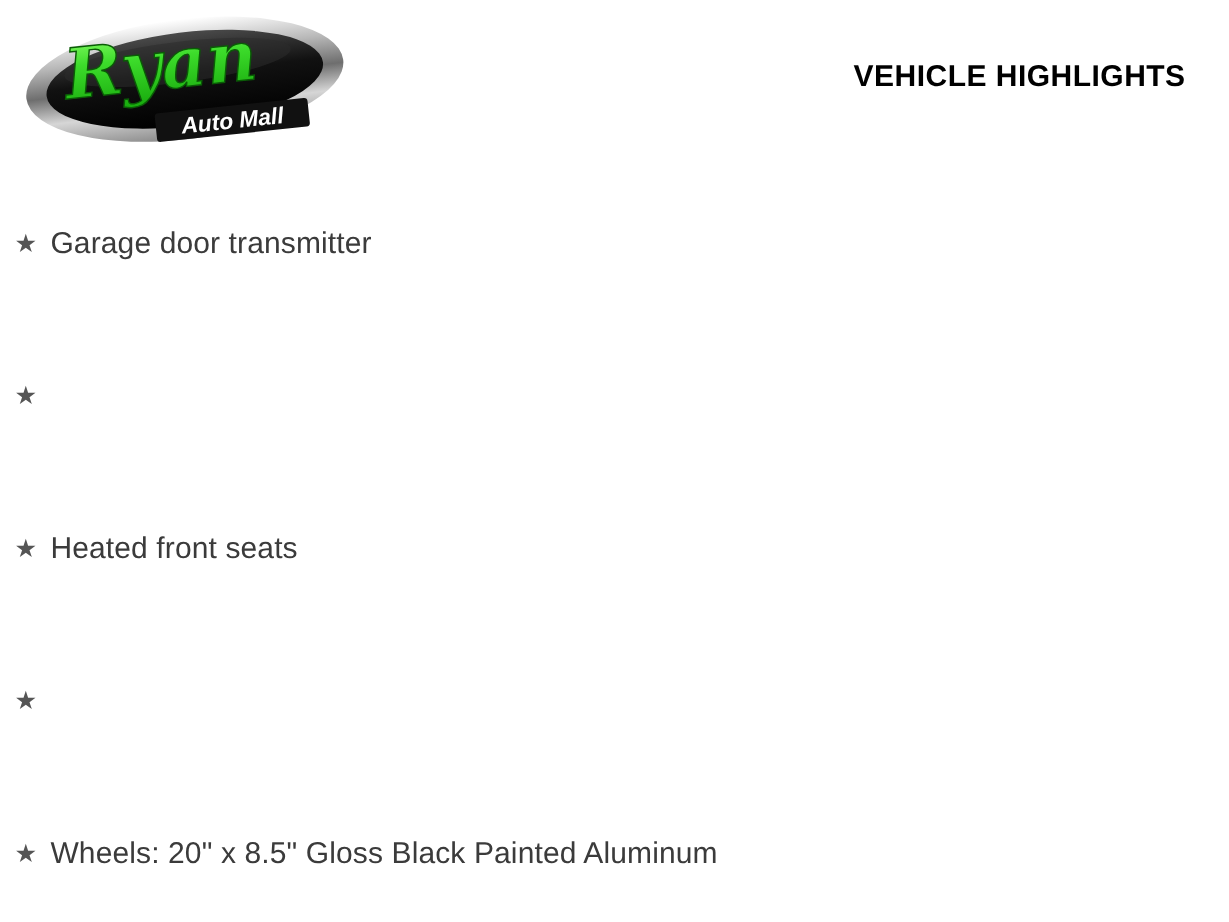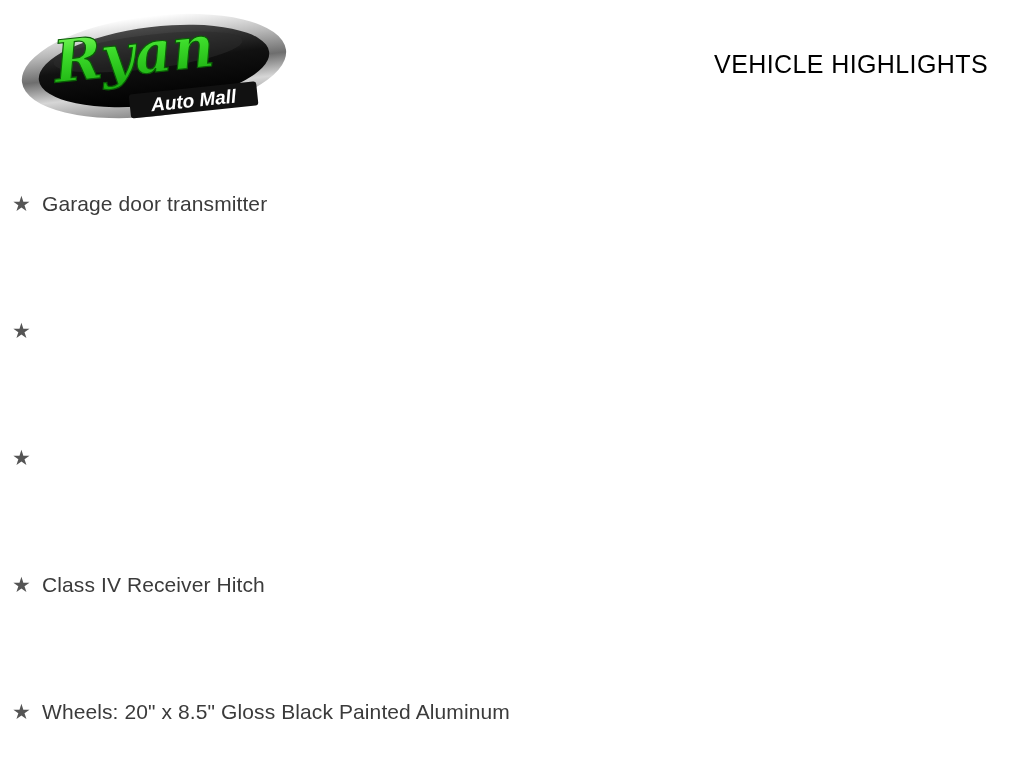--- a/index.html
+++ b/index.html
@@ -35,21 +35,21 @@
   .logo svg {
     display: block;
     width: 272px;
     height: 120px;
   }
   .header-title {
     position: absolute;
     right: 36px;
     top: 50px;
     font-size: 25px;
-    font-weight: normal;
+    font-weight: bold;
     letter-spacing: 0.4px;
     color: #000000;
     white-space: nowrap;
   }
 
   
   .highlights {
     position: absolute;
     left: 0;
     top: 140px;
@@ -64,21 +64,21 @@
   }
   .star-icon {
     flex: 0 0 auto;
     width: 30px;
     font-size: 21px;
     line-height: 1;
     color: #555555;
     text-align: left;
   }
   .highlight-label {
-    font-size: 21px;
+    font-size: 25px;
     color: #3b3b3b;
     letter-spacing: 0.1px;
     white-space: nowrap;
   }
 </style>
 </head>
 <body>
 
 <div class="page">
 
@@ -130,25 +130,25 @@
       <span class="star-icon">★</span>
       <span class="highlight-label">Garage door transmitter</span>
     </div>
 
     <div class="highlight-row">
       <span class="star-icon">★</span>
     </div>
 
     <div class="highlight-row">
       <span class="star-icon">★</span>
+      <span class="highlight-label">Heated front seats</span>
     </div>
 
     <div class="highlight-row">
       <span class="star-icon">★</span>
-      <span class="highlight-label">Class IV Receiver Hitch</span>
     </div>
 
     <div class="highlight-row">
       <span class="star-icon">★</span>
       <span class="highlight-label">Wheels: 20" x 8.5" Gloss Black Painted Aluminum</span>
     </div>
 
   </div>
 </div>
 

